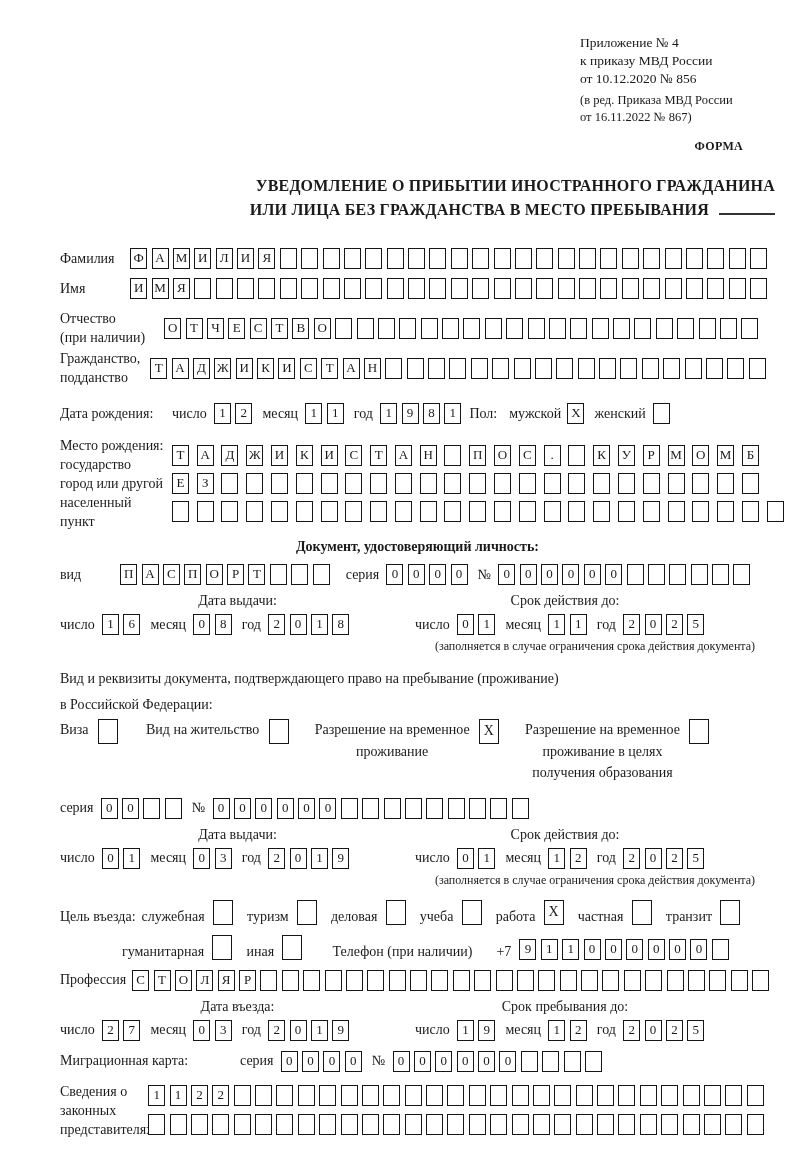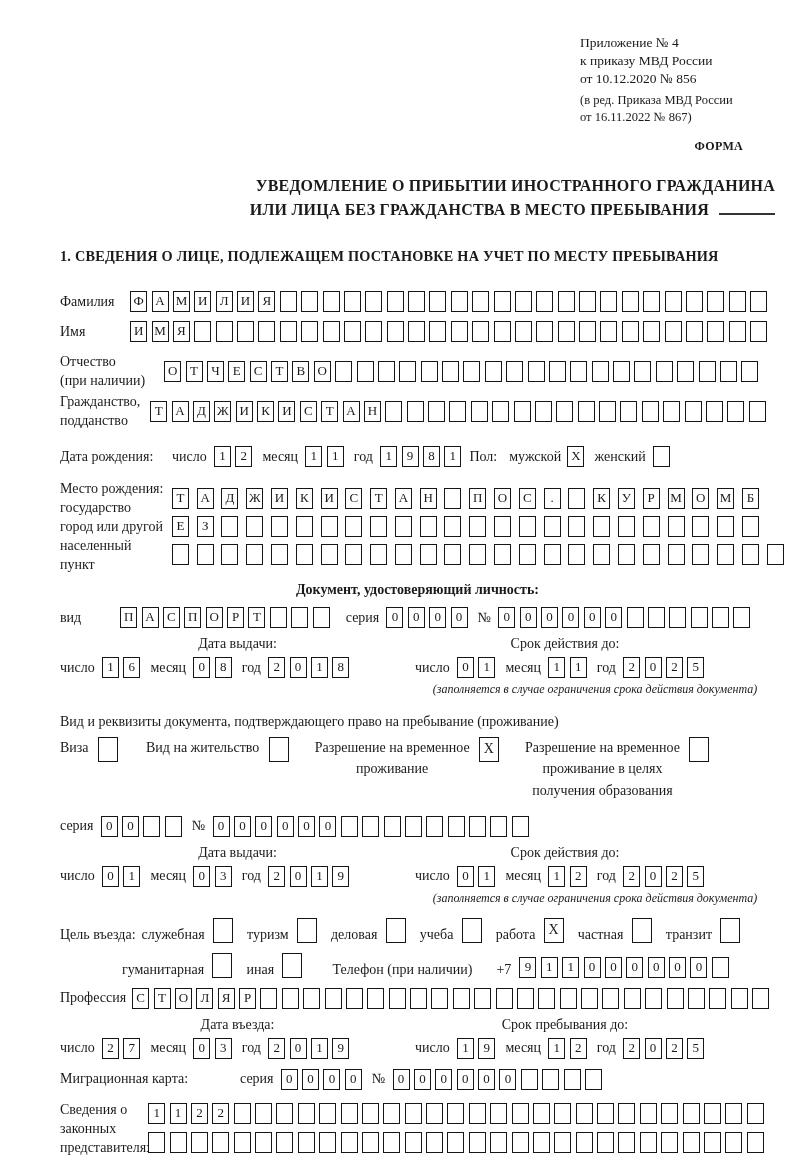--- a/index.html
+++ b/index.html
@@ -35,21 +35,21 @@
   .word { font-size:14px; margin:0 5px 0 8px; flex:none; }
   .word.first { margin-left:0; }
 
   
   .dates { display:flex; margin-top:8px; }
   .dates .col1 { width:355px; flex:none; }
   .dates .col2 { flex:1; }
   .dlabel { text-align:center; font-size:14px; }
   .col2 .dlabel { padding-right:60px; }
   .drow { display:flex; align-items:center; margin-top:5px; }
-  .dnote { font-size:12px; margin-top:4px; text-align:center; white-space:nowrap;font-style:italic; }
+  .dnote { font-size:12px; margin-top:4px; text-align:center; white-space:nowrap; }
 
   .dochead { text-align:center; font-weight:bold; font-size:14px; margin-top:8px; }
   .intro { font-size:14px; margin-top:12px; line-height:1.8; }
 
   
   .opts { display:flex; align-items:flex-start; margin-top:2px; }
   .opt { display:flex; align-items:flex-start; margin-right:14px; }
   .opt .olbl { font-size:14px; text-align:center; line-height:1.55; margin-right:7px; }
   .opt .cells { margin-top:0; }
 
@@ -73,21 +73,20 @@
       <div>от 16.11.2022 № 867)</div>
     </div>
   </div>
   <div class="forma">ФОРМА</div>
 
   <div class="title">
     <div>УВЕДОМЛЕНИЕ О ПРИБЫТИИ ИНОСТРАННОГО ГРАЖДАНИНА</div>
     <div><span>ИЛИ ЛИЦА БЕЗ ГРАЖДАНСТВА В МЕСТО ПРЕБЫВАНИЯ</span><span class="uline"></span></div>
   </div>
 
-  <div class="sect">1. СВЕДЕНИЯ О ЛИЦЕ, ПОДЛЕЖАЩЕМ ПОСТАНОВКЕ НА УЧЕТ ПО МЕСТУ ПРЕБЫВАНИЯ</div>
 
   <div class="row" style="margin-top:26px">
     <span class="lbl" style="width:68px">Фамилия</span>
     <span class="cells">
         <span class="cell">Ф</span>
         <span class="cell">А</span>
         <span class="cell">М</span>
         <span class="cell">И</span>
         <span class="cell">Л</span>
         <span class="cell">И</span>
@@ -432,20 +431,21 @@
             <span class="cell">2</span>
             <span class="cell">5</span>
           </span>
       </div>
       <div class="dnote">(заполняется в случае ограничения срока действия документа)</div>
     </div>
   </div>
 
   <div class="intro">
     <div>Вид и реквизиты документа, подтверждающего право на пребывание (проживание)</div>
+    <div>в Российской Федерации:</div>
   </div>
 
   <div class="opts">
     <div class="opt">
       <span class="olbl">Виза</span>
       <span class="cells">
           <span class="cell big"></span>
         </span>
     </div>
     <div class="opt" style="margin-left:12px">

